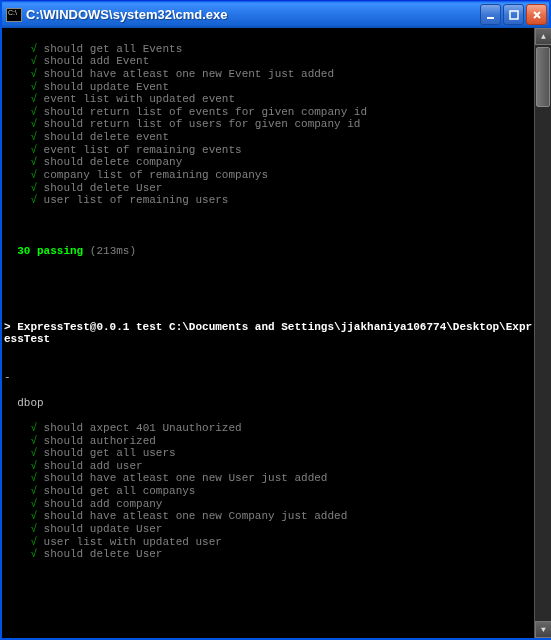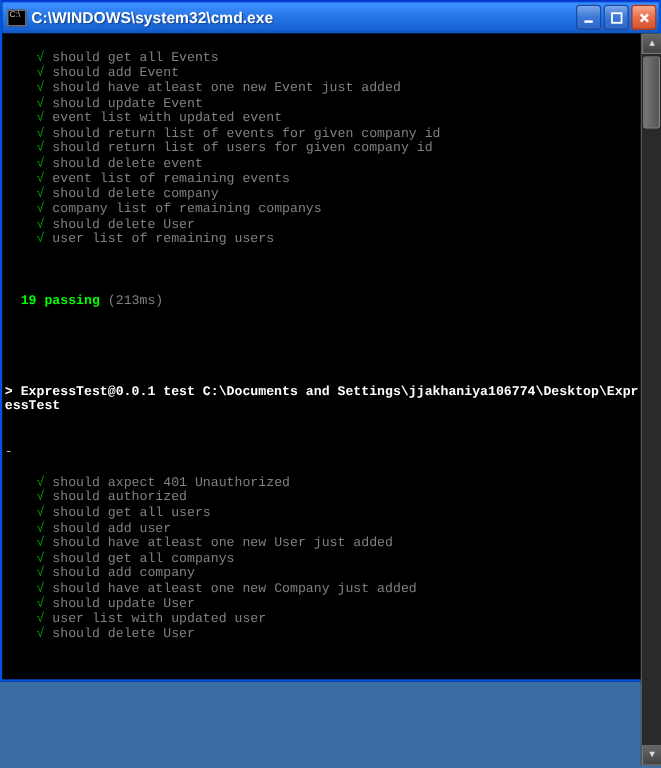--- a/index.html
+++ b/index.html
@@ -1,17 +1,17 @@
 <!DOCTYPE html>
 <html><head>
 <meta charset="utf-8">
 <style>
   * { margin: 0; padding: 0; box-sizing: border-box; }
   body { width: 551px; height: 640px; overflow: hidden; background: #3a6ea5; font-family: 'Courier New', monospace; }
-  .window { width: 551px; height: 568px; border: 2px solid #0054e3; border-top: none; background: #000; display: flex; flex-direction: column; justify-content: space-between; }
+  .window { width: 551px; height: 640px; border: 2px solid #0054e3; border-top: none; background: #000; display: flex; flex-direction: column; justify-content: space-between; }
   .titlebar { height: 28px; background: linear-gradient(to bottom, #0058e6 0%, #3d91ff 8%, #2a7aec 40%, #1562d2 88%, #0d4fb9 100%); display: flex; align-items: center; padding: 0 2px 0 4px; border-top: 1px solid #0831d9; }
   .app-icon { width: 16px; height: 14px; background: #000; border: 1px solid #888; margin-right: 4px; position: relative; }
   .app-icon::after { content: 'C:\\'; color: #ccc; font-size: 7px; position: absolute; top: 0; left: 1px; font-family: sans-serif; }
   .title-text { color: #fff; font-family: 'Tahoma', sans-serif; font-size: 13px; font-weight: bold; flex: 1; text-shadow: 1px 1px 1px rgba(0,0,0,0.4); }
   .win-btns { display: flex; gap: 2px; }
   .win-btn { width: 21px; height: 21px; background: linear-gradient(to bottom, #7ba6e8 0%, #3d78d6 50%, #2e66c4 100%); border: 1px solid #1a4aa0; border-radius: 3px; color: #fff; font-family: 'Tahoma', sans-serif; font-size: 11px; font-weight: bold; display: flex; align-items: center; justify-content: center; cursor: pointer; }
   .win-btn.close { background: linear-gradient(to bottom, #f5a78f 0%, #e6704b 50%, #d4522a 100%); border-color: #b03818; }
   .win-btn svg { width: 10px; height: 10px; }
   .terminal { flex: 1; background: #000; color: #c0c0c0; font-size: 11px; line-height: 1.15; padding: 2px 0 0 2px; overflow: hidden; white-space: pre; position: relative; }
   .scrollbar { position: absolute; right: 0; top: 28px; bottom: 2px; width: 17px; background: #3b3b3b; border-left: 1px solid #555; }
@@ -48,29 +48,30 @@
             <path d="M2 2 L8 8 M8 2 L2 8" stroke="#fff" stroke-width="2"></path>
           </svg>
         </div>
     </div>
   </div>
 
   <div class="terminal">
 <div id="top-tests"><span class="line">    <span class="check">√</span><span class="dim"> should get all Events</span></span><span class="line">    <span class="check">√</span><span class="dim"> should add Event</span></span><span class="line">    <span class="check">√</span><span class="dim"> should have atleast one new Event just added</span></span><span class="line">    <span class="check">√</span><span class="dim"> should update Event</span></span><span class="line">    <span class="check">√</span><span class="dim"> event list with updated event</span></span><span class="line">    <span class="check">√</span><span class="dim"> should return list of events for given company id</span></span><span class="line">    <span class="check">√</span><span class="dim"> should return list of users for given company id</span></span><span class="line">    <span class="check">√</span><span class="dim"> should delete event</span></span><span class="line">    <span class="check">√</span><span class="dim"> event list of remaining events</span></span><span class="line">    <span class="check">√</span><span class="dim"> should delete company</span></span><span class="line">    <span class="check">√</span><span class="dim"> company list of remaining companys</span></span><span class="line">    <span class="check">√</span><span class="dim"> should delete User</span></span><span class="line">    <span class="check">√</span><span class="dim"> user list of remaining users</span></span></div>
 <span class="line"></span>
 <span class="line"></span>
-<span class="line">  <span class="bold-green">19 passing</span> <span class="dim">(213ms)</span></span>
+<span class="line">  <span class="bold-green">30 passing</span> <span class="dim">(213ms)</span></span>
 <span class="line"></span>
 <span class="line"></span>
 <span class="line"></span>
 <span class="line"></span>
 <span class="line white">&gt; ExpressTest@0.0.1 test C:\Documents and Settings\jjakhaniya106774\Desktop\Expr
 essTest</span>
 <span class="line"></span>
 <span class="line">-</span>
+<span class="line">  <span>dbop</span></span>
 <div id="bottom-tests"><span class="line">    <span class="check">√</span><span class="dim"> should axpect 401 Unauthorized</span></span><span class="line">    <span class="check">√</span><span class="dim"> should authorized</span></span><span class="line">    <span class="check">√</span><span class="dim"> should get all users</span></span><span class="line">    <span class="check">√</span><span class="dim"> should add user</span></span><span class="line">    <span class="check">√</span><span class="dim"> should have atleast one new User just added</span></span><span class="line">    <span class="check">√</span><span class="dim"> should get all companys</span></span><span class="line">    <span class="check">√</span><span class="dim"> should add company</span></span><span class="line">    <span class="check">√</span><span class="dim"> should have atleast one new Company just added</span></span><span class="line">    <span class="check">√</span><span class="dim"> should update User</span></span><span class="line">    <span class="check">√</span><span class="dim"> user list with updated user</span></span><span class="line">    <span class="check">√</span><span class="dim"> should delete User</span></span></div>
 <span class="line"></span>
 <span class="line"></span>
 
 <span class="line"></span>
 <span class="line"></span>
 
   </div>
 
   <div class="scrollbar">

